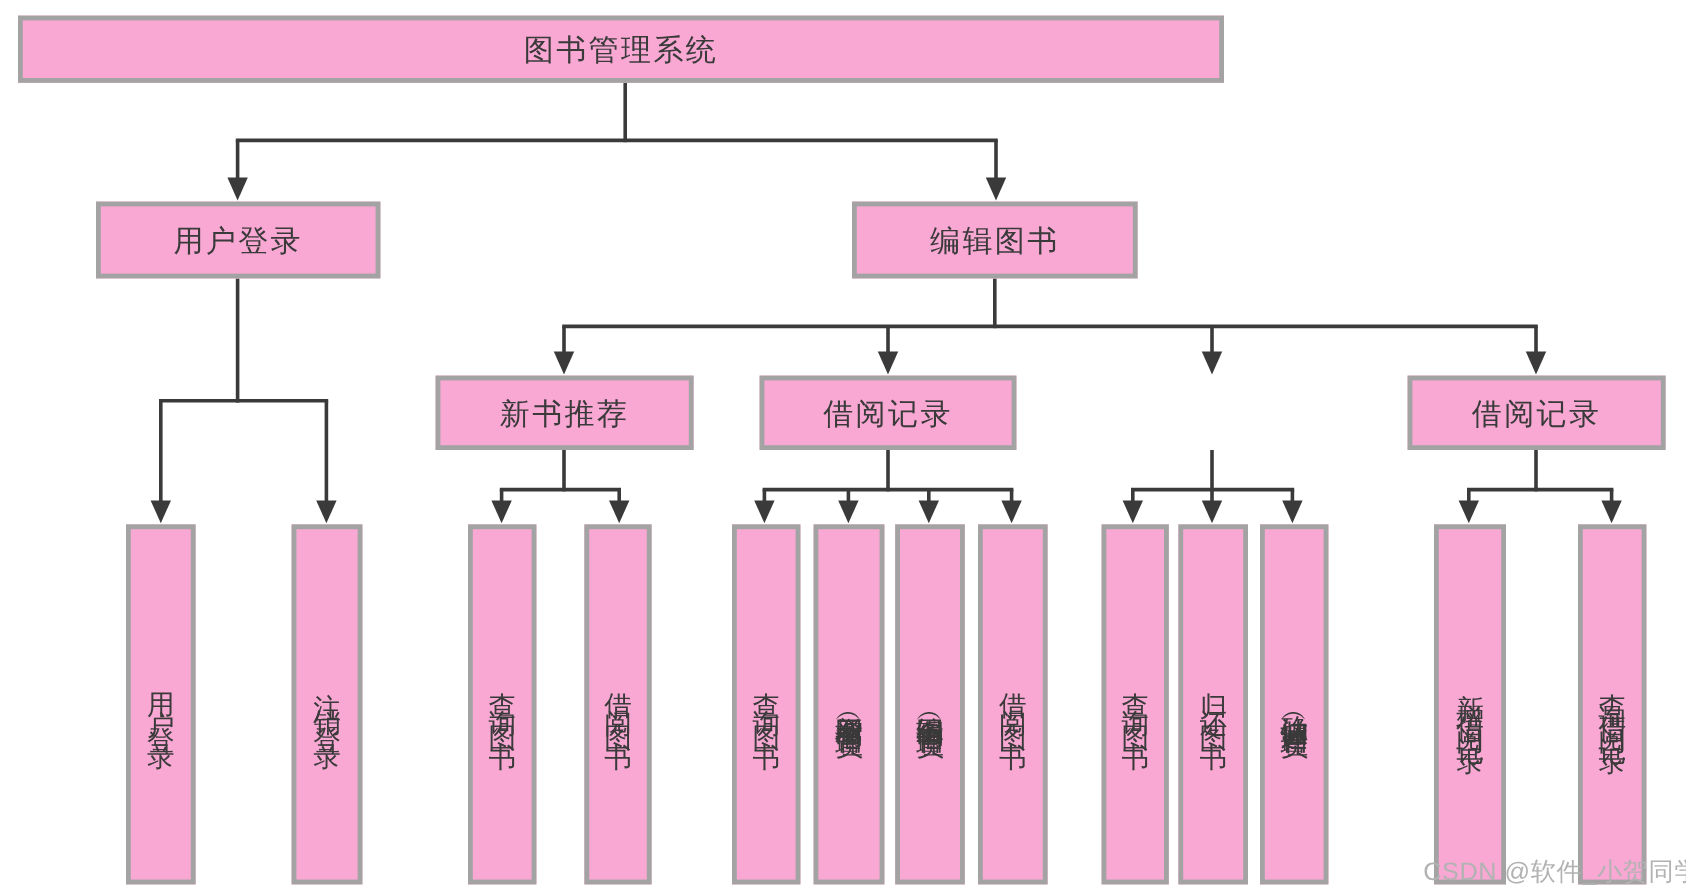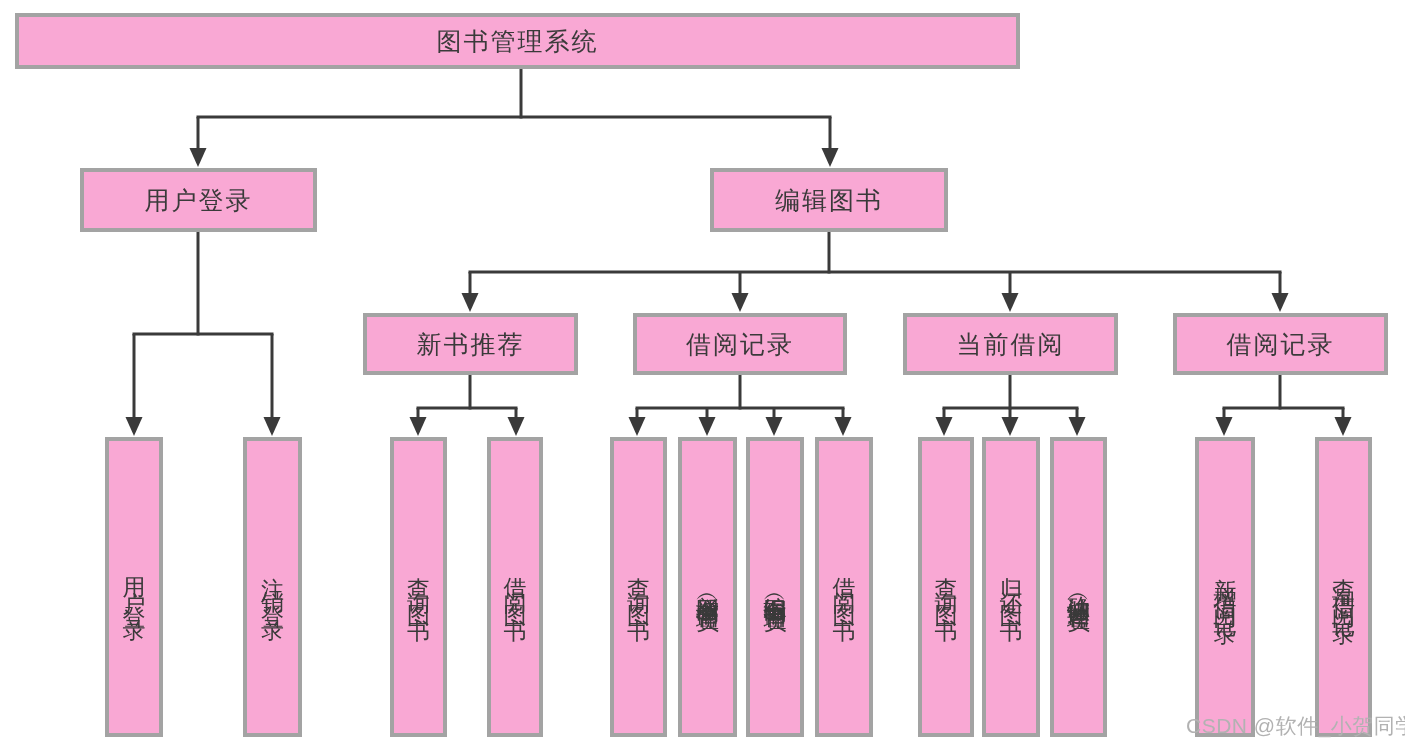--- a/index.html
+++ b/index.html
@@ -128,23 +128,20 @@
   <div class="box h" style="left:710px;top:168px;width:238px;height:64px">
     <span class="lbl">编辑图书</span>
   </div>
 
   <div class="box h" style="left:363px;top:313px;width:215px;height:62px">
     <span class="lbl">新书推荐</span>
   </div>
   <div class="box h" style="left:633px;top:313px;width:214px;height:62px">
     <span class="lbl">借阅记录</span>
   </div>
-  <div class="box h" style="left:903px;top:313px;width:215px;height:62px">
-    <span class="lbl">当前借阅</span>
-  </div>
   <div class="box h" style="left:1173px;top:313px;width:215px;height:62px">
     <span class="lbl">借阅记录</span>
   </div>
 
   <div class="box v" style="left:105px;top:437px;width:58px;height:300px">
     <span class="lbl sp-lg">用户登录</span>
   </div>
   <div class="box v" style="left:243px;top:437px;width:59px;height:300px">
     <span class="lbl sp-lg">注销登录</span>
   </div>

